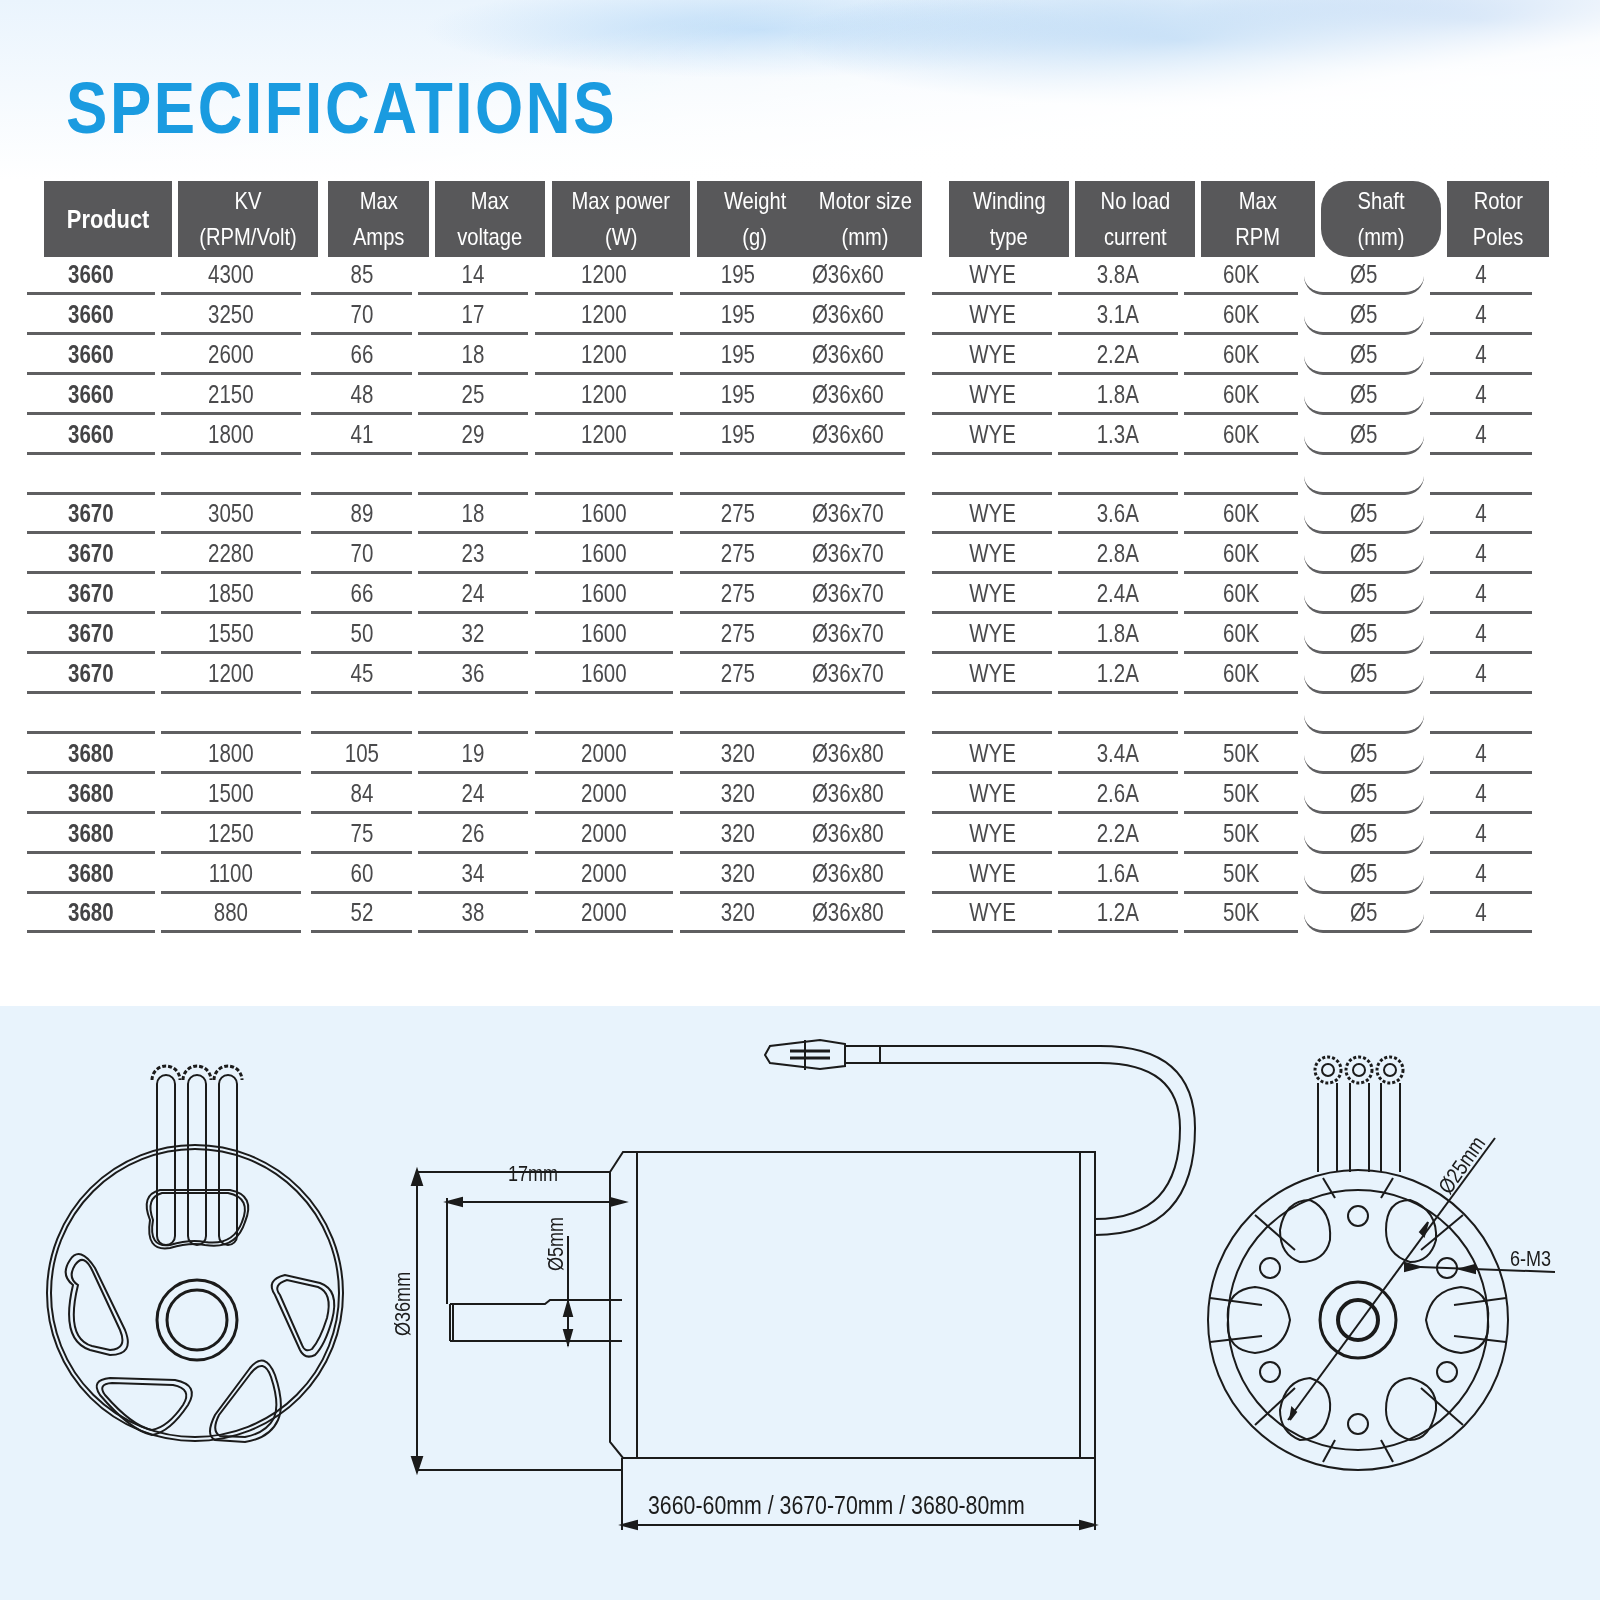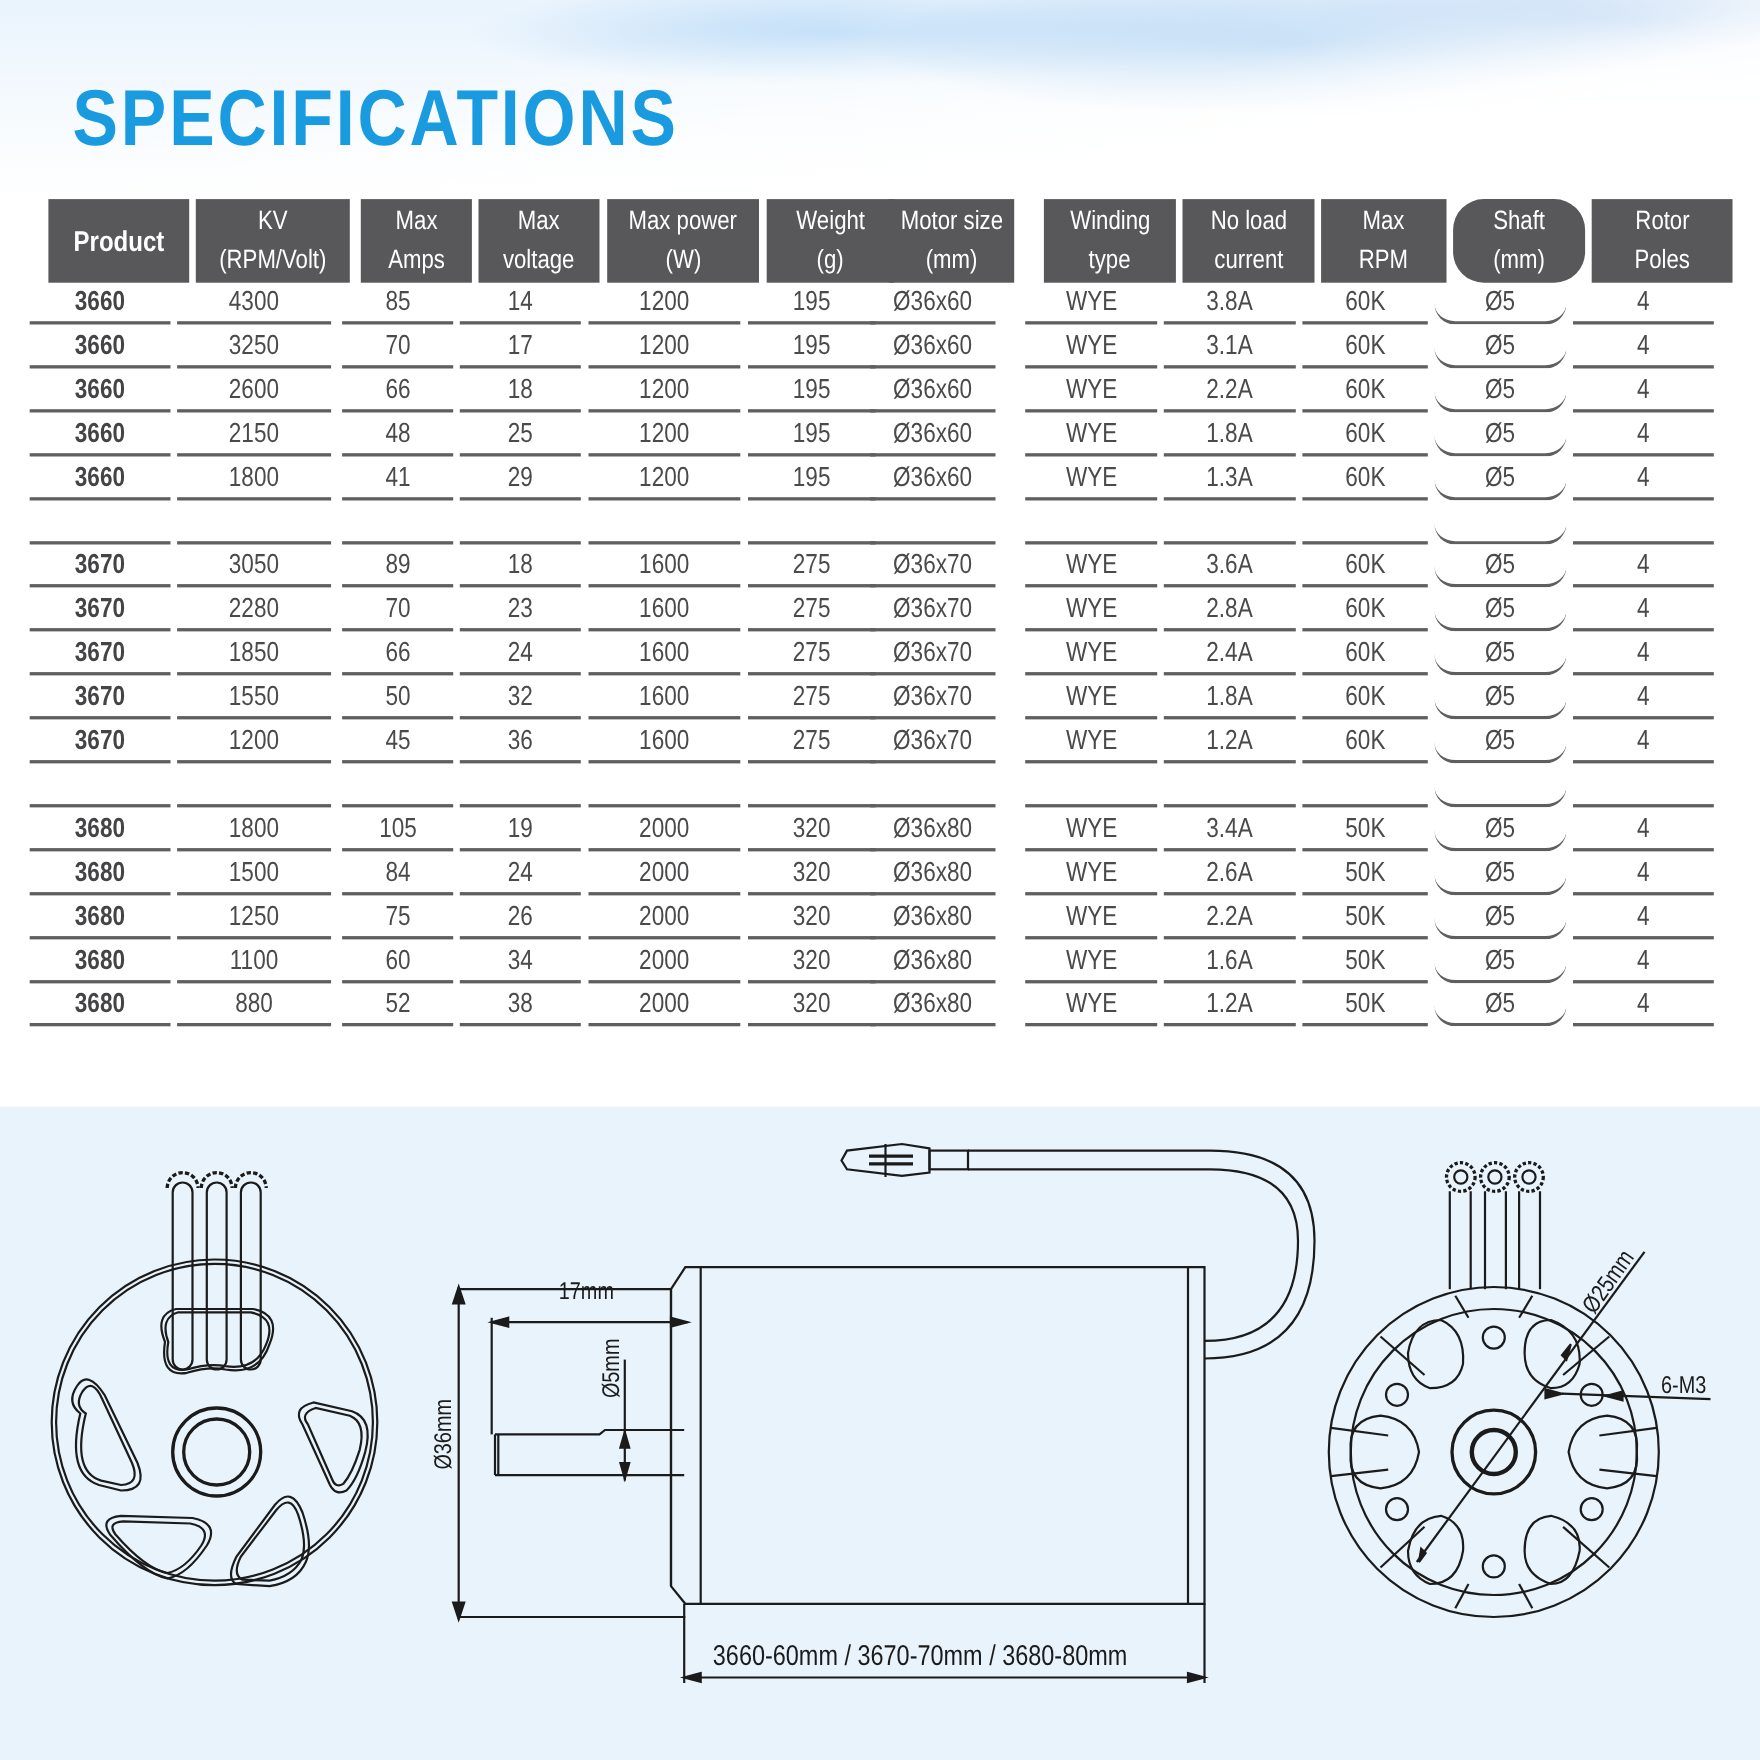--- a/index.html
+++ b/index.html
@@ -52,21 +52,21 @@
   .c1 { left: 134px;  width: 140px; }
   .c2 { left: 284px;  width: 101px; }
   .c3 { left: 391px;  width: 110px; }
   .c4 { left: 508px;  width: 138px; }
   .c5 { left: 653px;  width: 116px; }
   .c6 { left: 764px;  width: 114px; }
   .c7 { left: 905px;  width: 120px; }
   .c8 { left: 1031px; width: 120px; }
   .c9 { left: 1157px; width: 114px; }
   .c10{ left: 1277px; width: 120px; border-radius: 28px; }
-  .c11{ left: 1403px; width: 128px; }
+  .c11{ left: 1403px; width: 102px; }
 
   
   .diag {
     position: absolute; left: 0; top: 1006px; width: 1600px; height: 594px; background: #e8f3fc;
   }
   .diag svg { position: absolute; left: 0; top: 0; }
   .dlabel {
     position: absolute; font-family: "Liberation Sans", sans-serif; color: #1b1b1b;
     font-size: 22px; white-space: nowrap; transform-origin: left top;
   }

